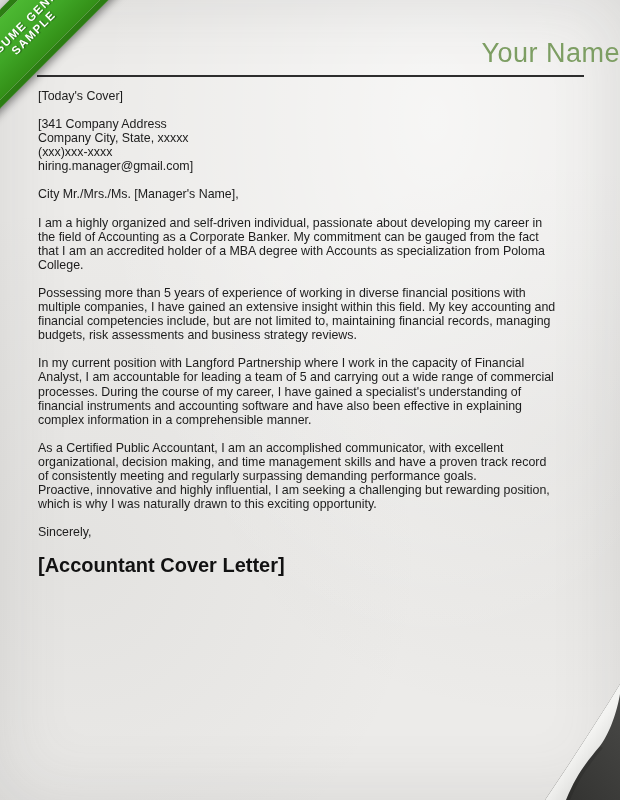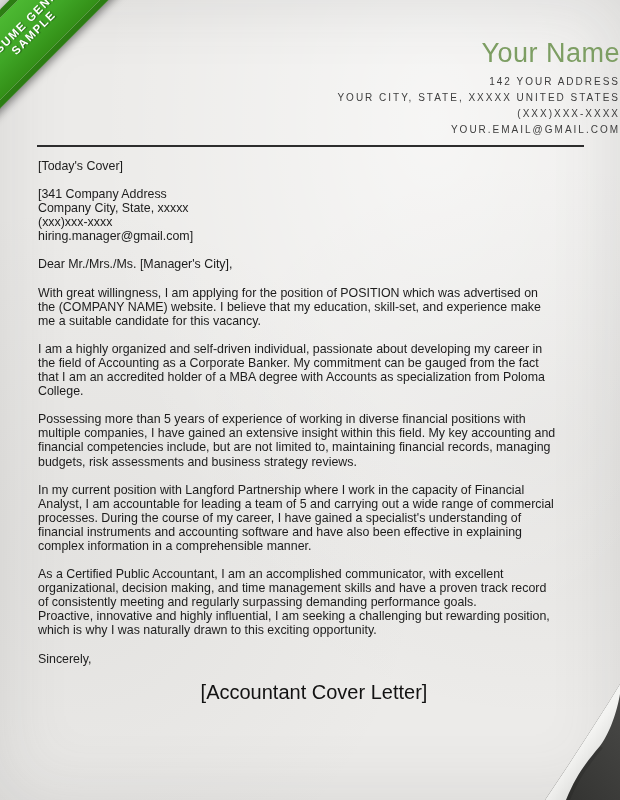--- a/index.html
+++ b/index.html
@@ -71,63 +71,53 @@
   
   .body {
     margin: 12px 30px 0 38px;
     font-size: 12.4px;
     line-height: 14.1px;
     color: #1c1c1c;
   }
   .block { margin: 0 0 14px 0; white-space: pre; }
   .title {
     margin-top: 6px;
-    text-align: center;
     font-size: 20px;
     line-height: 24px;
-    font-weight: normal;
+    font-weight: bold;
     color: #121212;
   }
 
   
   .curl { position: absolute; right: 0; bottom: 0; z-index: 4; display: block; }
 </style>
 </head>
 <body>
 
 <div class="paper">
 
   <div class="ribbon-wrap">
     <div class="ribbon">
       <div class="r-line1">RESUME GENIUS</div>
       <div class="r-line2">SAMPLE</div>
     </div>
   </div>
 
   <header class="header">
     <h1 class="name">Your Name</h1>
-    <div class="addr-block">
-      <div class="addr">142 YOUR ADDRESS</div>
-      <div class="addr">YOUR CITY, STATE, XXXXX UNITED STATES</div>
-      <div class="addr">(XXX)XXX-XXXX</div>
-      <div class="addr">YOUR.EMAIL@GMAIL.COM</div>
-    </div>
     <div class="rule"></div>
   </header>
 
   <main class="body">
     <div class="block">[Today's Cover]</div>
     <div class="block">[341 Company Address
 Company City, State, xxxxx
 (xxx)xxx-xxxx
 hiring.manager@gmail.com]</div>
-    <div class="block">Dear Mr./Mrs./Ms. [Manager's City],</div>
-    <div class="block">With great willingness, I am applying for the position of POSITION which was advertised on
-the (COMPANY NAME) website. I believe that my education, skill-set, and experience make
-me a suitable candidate for this vacancy.</div>
+    <div class="block">City Mr./Mrs./Ms. [Manager's Name],</div>
     <div class="block">I am a highly organized and self-driven individual, passionate about developing my career in
 the field of Accounting as a Corporate Banker. My commitment can be gauged from the fact
 that I am an accredited holder of a MBA degree with Accounts as specialization from Poloma
 College.</div>
     <div class="block">Possessing more than 5 years of experience of working in diverse financial positions with
 multiple companies, I have gained an extensive insight within this field. My key accounting and
 financial competencies include, but are not limited to, maintaining financial records, managing
 budgets, risk assessments and business strategy reviews.</div>
     <div class="block">In my current position with Langford Partnership where I work in the capacity of Financial
 Analyst, I am accountable for leading a team of 5 and carrying out a wide range of commercial

